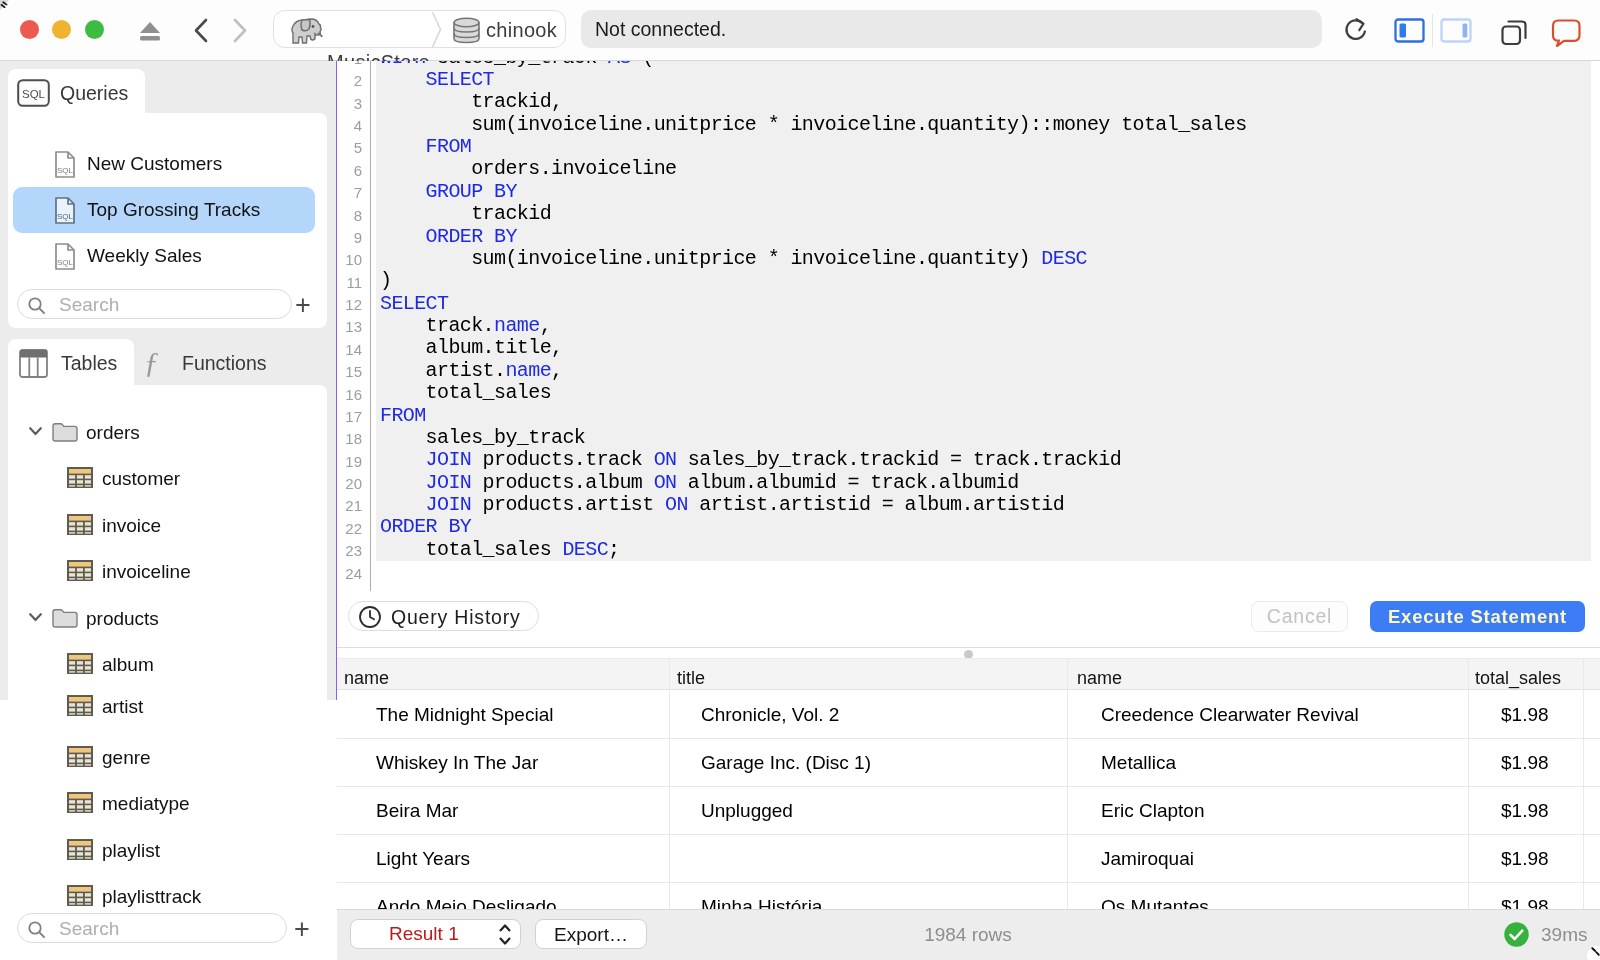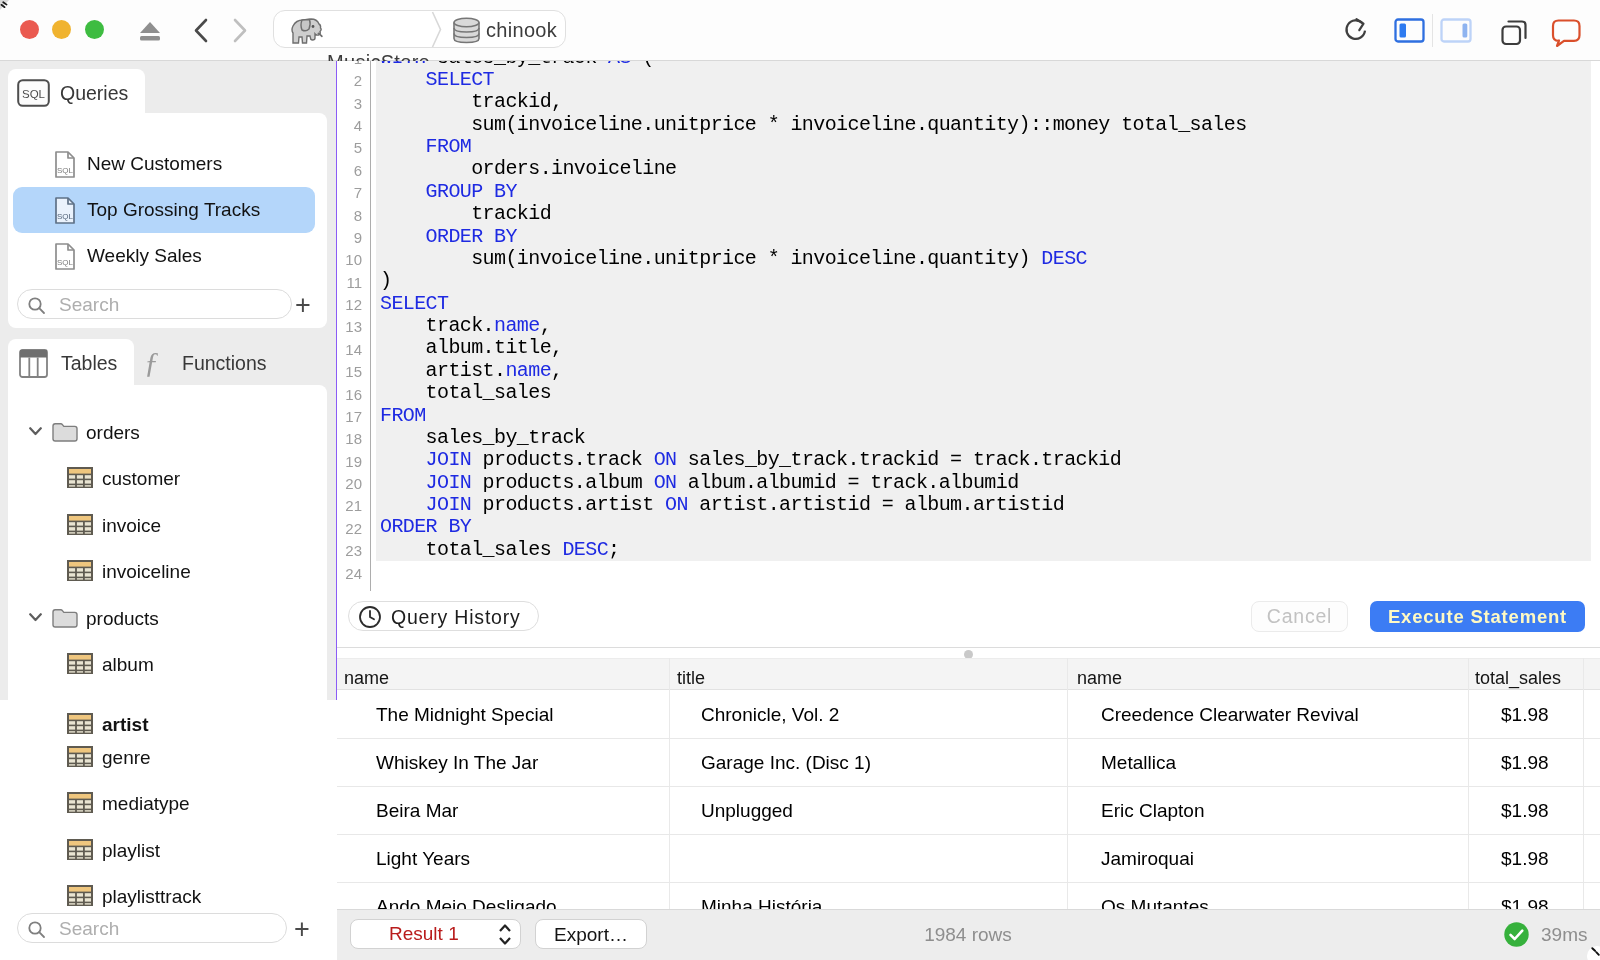--- a/index.html
+++ b/index.html
@@ -93,20 +93,23 @@
     <path d="M1.5 1 L9.5 18.5 L1.5 36" stroke="#d8d8d8" stroke-width="1.6" fill="none"></path>
   </svg>
   <svg class="abs" style="left:452px;top:17px" width="30" height="27" viewBox="0 0 30 27">
     <g stroke="#767676" stroke-width="1.6" fill="#d9d9d9">
       <path d="M2 5.5 L2 21.5 Q2 25.5 14.5 25.5 Q27 25.5 27 21.5 L27 5.5"></path>
       <ellipse cx="14.5" cy="5.5" rx="12.5" ry="4.2"></ellipse>
     </g>
     <path d="M2 11 Q2 15 14.5 15 Q27 15 27 11 M2 16.5 Q2 20.5 14.5 20.5 Q27 20.5 27 16.5" stroke="#767676" stroke-width="1.6" fill="none"></path>
   </svg>
   <span class="abs crumbtxt" style="left:486px;top:30px;">chinook</span>
+  <div id="notconn" class="abs">
+      <span>Not connected.</span>
+    </div>
   <svg class="abs" style="left:1341px;top:16px" width="30" height="29" viewBox="0 0 30 29">
     <path d="M21.5 7.2 A9.3 9.3 0 1 0 24 14.7" stroke="#3f3f3f" stroke-width="2.2" fill="none"></path>
     <path d="M15.5 3.2 L22.5 7.6 L18.3 14.2" stroke="#3f3f3f" stroke-width="2.2" fill="none" stroke-linejoin="round" stroke-linecap="round"></path>
   </svg>
   <svg class="abs" style="left:1394px;top:18px" width="31" height="25" viewBox="0 0 31 25">
     <rect x="1.5" y="1.5" width="28" height="22" rx="2.5" fill="none" stroke="#2e6fe0" stroke-width="2.3"></rect>
     <rect x="5.5" y="5.5" width="6.5" height="14" rx="1.5" fill="#2e7bf0"></rect>
   </svg>
   <div class="abs" style="left:1432px;top:14px;width:1px;height:33px;background:#e4e4e4;"></div>
   <svg class="abs" style="left:1440px;top:18px" width="32" height="25" viewBox="0 0 32 25">
@@ -266,21 +269,21 @@
             <rect x="2" y="13.2" width="6.1" height="3.4"></rect>
             <rect x="9.9" y="13.2" width="6.1" height="3.4"></rect>
             <rect x="17.8" y="13.2" width="6.2" height="3.4"></rect>
             <rect x="2" y="18.2" width="6.1" height="1.4"></rect>
             <rect x="9.9" y="18.2" width="6.1" height="1.4"></rect>
             <rect x="17.8" y="18.2" width="6.2" height="1.4"></rect>
           </g>
         </svg>
       <span class="lbl" style="left:102px;">album</span>
     </div>
-    <div class="trow" style="top:292px;font-weight:bold;">
+    <div class="trow" style="top:274px;">
       <svg class="abs" style="left:67px;top:11px" width="26" height="21" viewBox="0 0 26 21">
           <rect x="0.7" y="0.7" width="24.6" height="19.6" fill="#5f5b51" stroke="#5f5b51" stroke-width="1.4"></rect>
           <rect x="2" y="2" width="22" height="4.6" fill="#efc67e"></rect>
           <g fill="#e9e4d2">
             <rect x="2" y="8.2" width="6.1" height="3.4"></rect>
             <rect x="9.9" y="8.2" width="6.1" height="3.4"></rect>
             <rect x="17.8" y="8.2" width="6.2" height="3.4"></rect>
             <rect x="2" y="13.2" width="6.1" height="3.4"></rect>
             <rect x="9.9" y="13.2" width="6.1" height="3.4"></rect>
             <rect x="17.8" y="13.2" width="6.2" height="3.4"></rect>

